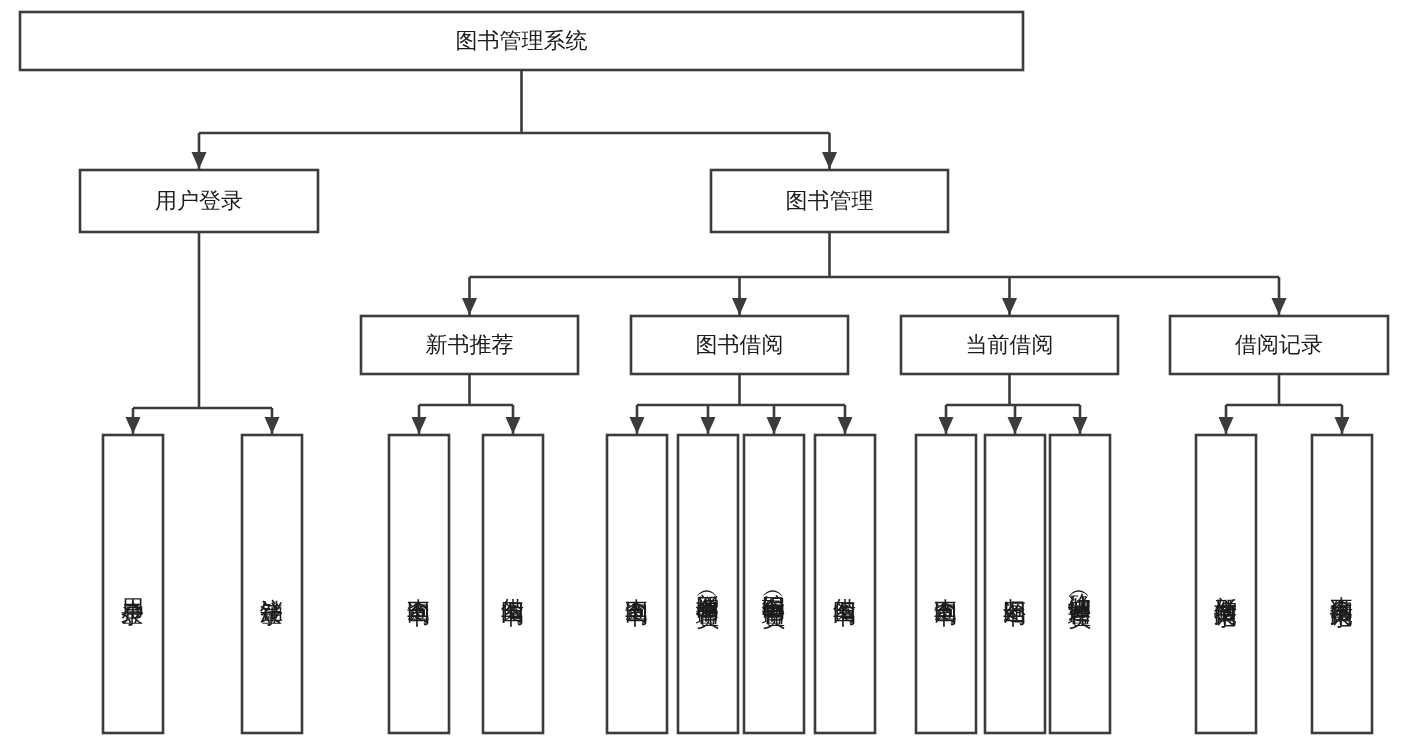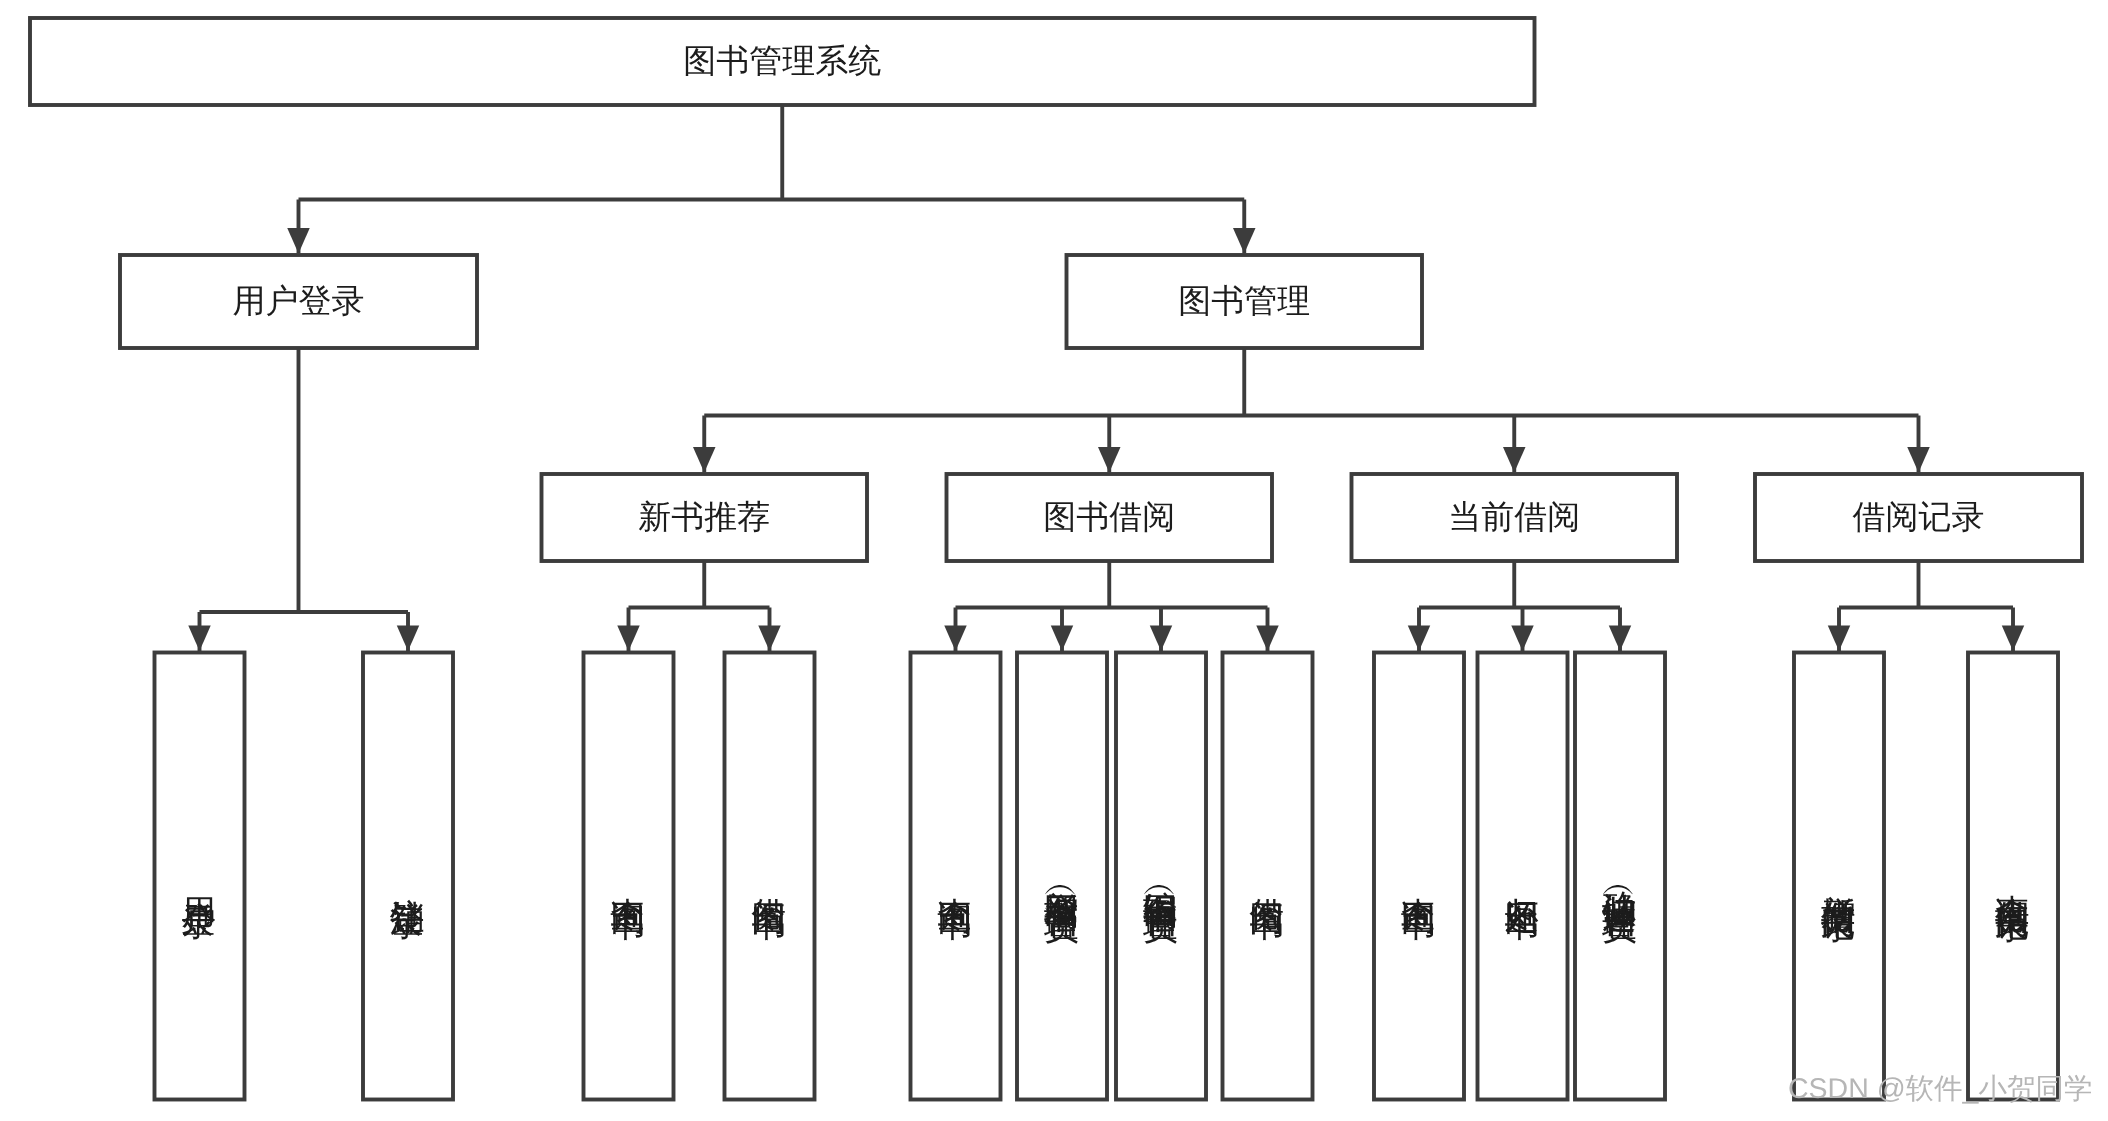--- a/index.html
+++ b/index.html
@@ -178,15 +178,14 @@
       <div class="v-label" style="left: 678px; top: 445px; width: 60px; height: 278px;">新增图书（管理员）</div>
       <div class="v-label" style="left: 744px; top: 445px; width: 60px; height: 278px;">编辑图书（管理员）</div>
       <div class="v-label" style="left: 815px; top: 445px; width: 60px; height: 278px;">借阅图书</div>
       <div class="v-label" style="left: 916px; top: 445px; width: 60px; height: 278px;">查询图书</div>
       <div class="v-label" style="left: 985px; top: 445px; width: 60px; height: 278px;">归还图书</div>
       <div class="v-label" style="left: 1050px; top: 445px; width: 60px; height: 278px;">确认归还（管理员）</div>
       <div class="v-label" style="left: 1196px; top: 445px; width: 60px; height: 278px;">新增借阅记录</div>
       <div class="v-label" style="left: 1312px; top: 445px; width: 60px; height: 278px;">查询借阅记录</div>
     </div>
 
-  <div class="watermark" style="left: 1192px; top: 713px;">CSDN @软件_小贺同学</div>
 
 </div>
 
 </body></html>

